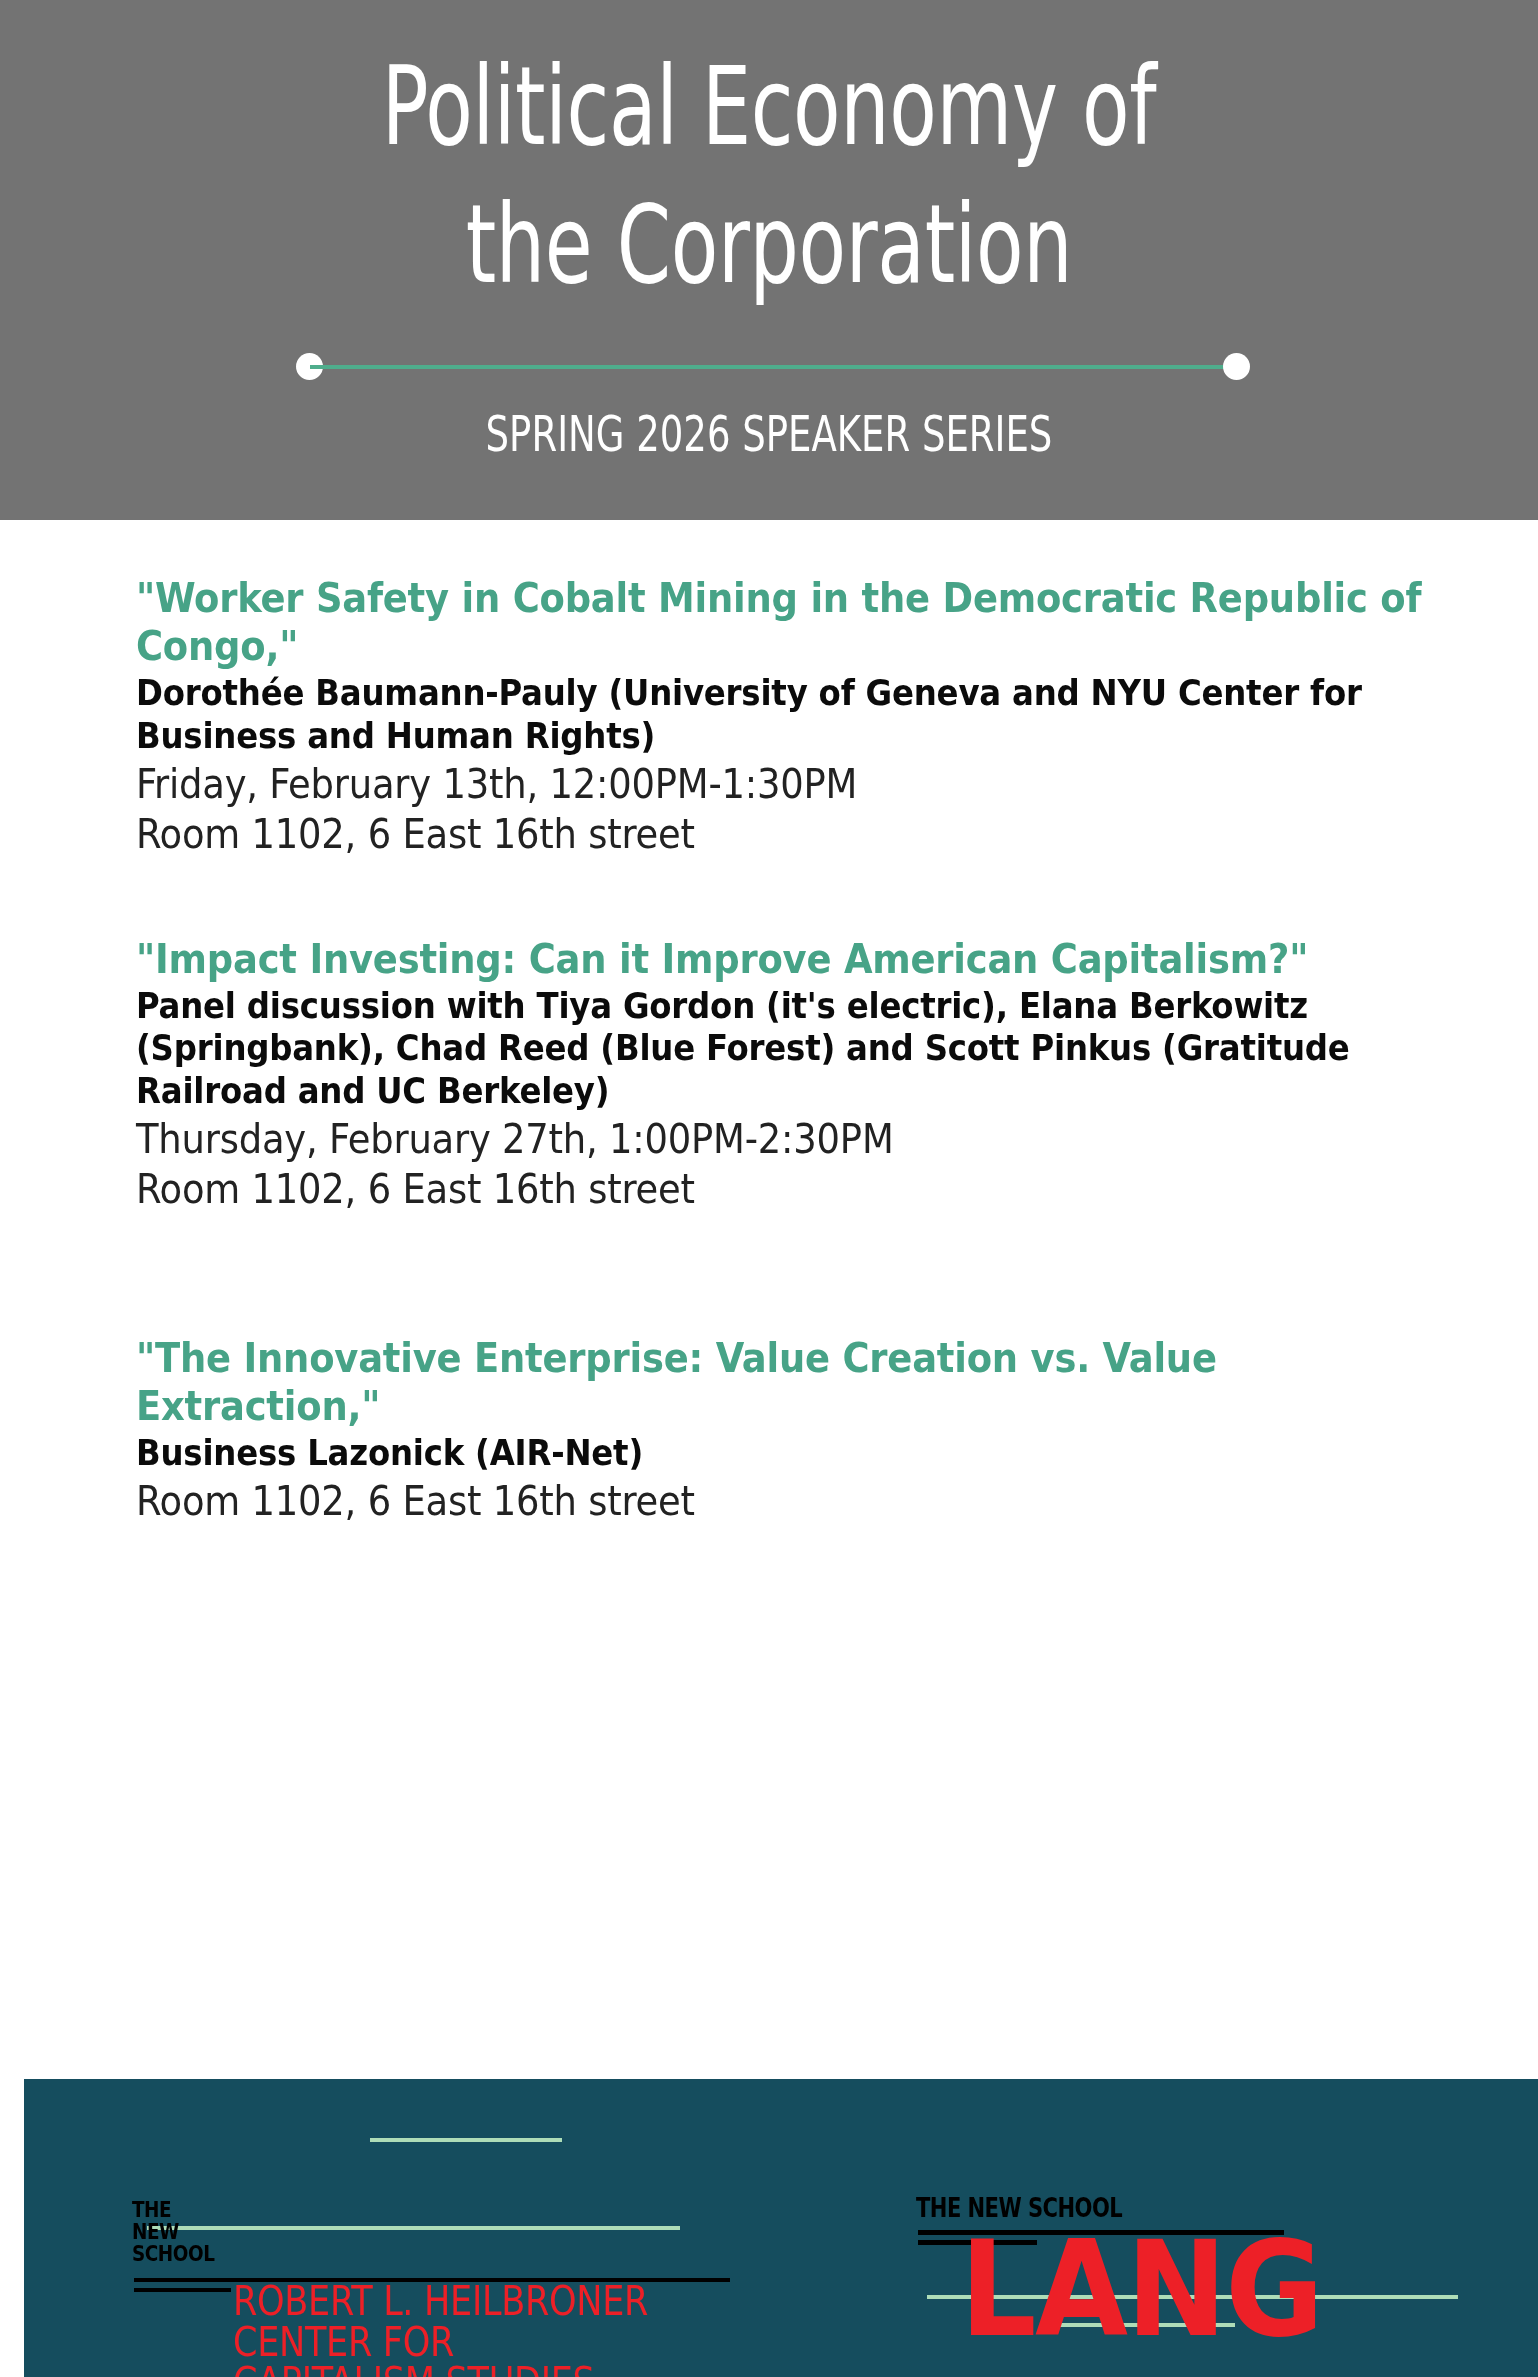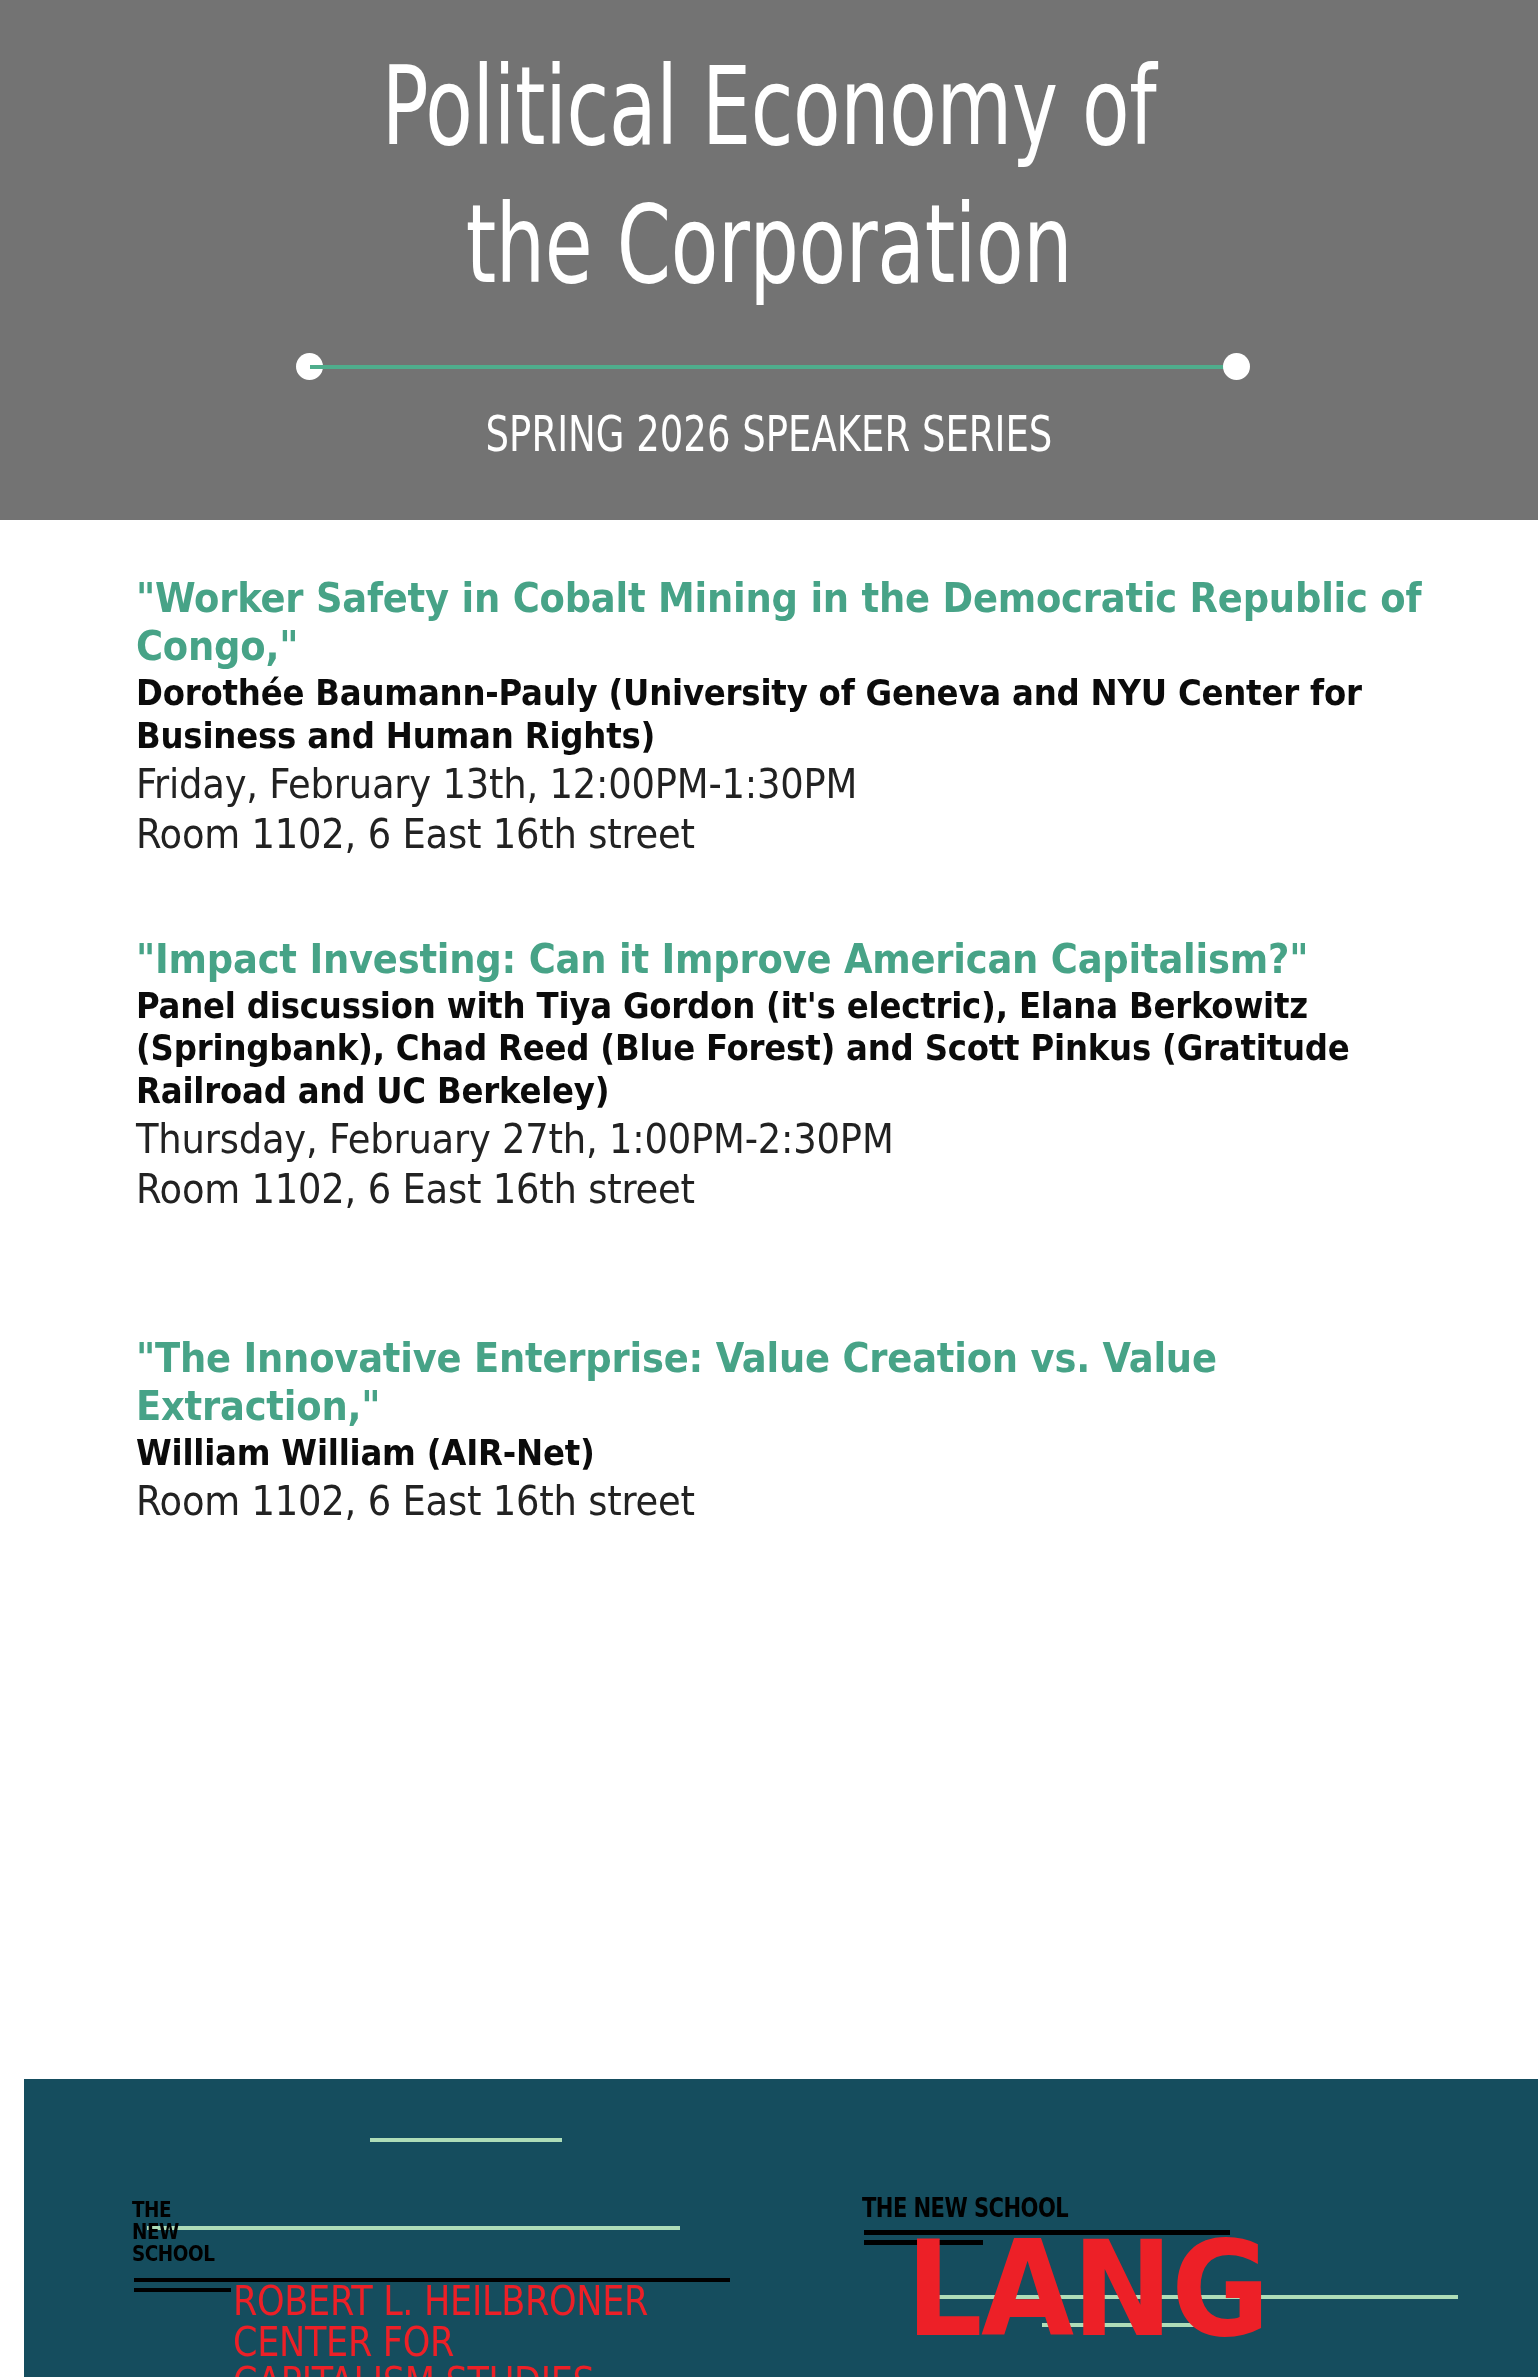--- a/index.html
+++ b/index.html
@@ -199,21 +199,21 @@
     line-height: 0.99;
     letter-spacing: -0.3px;
     white-space: pre-line;
     transform: scaleX(0.95);
     transform-origin: left top;
   }
 
   
   .logo-lang {
     position: absolute;
-    left: 838px;
+    left: 892px;
     top: 116px;
     width: 475px;
     height: 158px;
     text-decoration: underline;
   }
   .lang-tns {
     position: absolute;
     left: 0;
     top: 0;
     color: #000000;
@@ -271,21 +271,21 @@
       <p class="event-title">"Impact Investing: Can it Improve American Capitalism?"</p>
       <p class="event-speaker">Panel discussion with Tiya Gordon (it's electric), Elana Berkowitz (Springbank), Chad Reed (Blue Forest) and Scott Pinkus (Gratitude Railroad and UC Berkeley)</p>
       <p class="event-datetime">Thursday, February 27th, 1:00PM-2:30PM</p>
       <p class="event-location">Room 1102, 6 East 16th street</p>
     </div>
 
     <div class="event-3-spacer"></div>
 
     <div class="event">
       <p class="event-title">"The Innovative Enterprise: Value Creation vs. Value Extraction,"</p>
-      <p class="event-speaker">William William (AIR-Net)</p>
+      <p class="event-speaker">Business Lazonick (AIR-Net)</p>
       <p class="event-location">Room 1102, 6 East 16th street</p>
     </div>
 
   </div>
 </div>
 
 <div class="footer-band">
 
   <span class="deco-line deco-1"></span>
   <span class="deco-line deco-2"></span>

